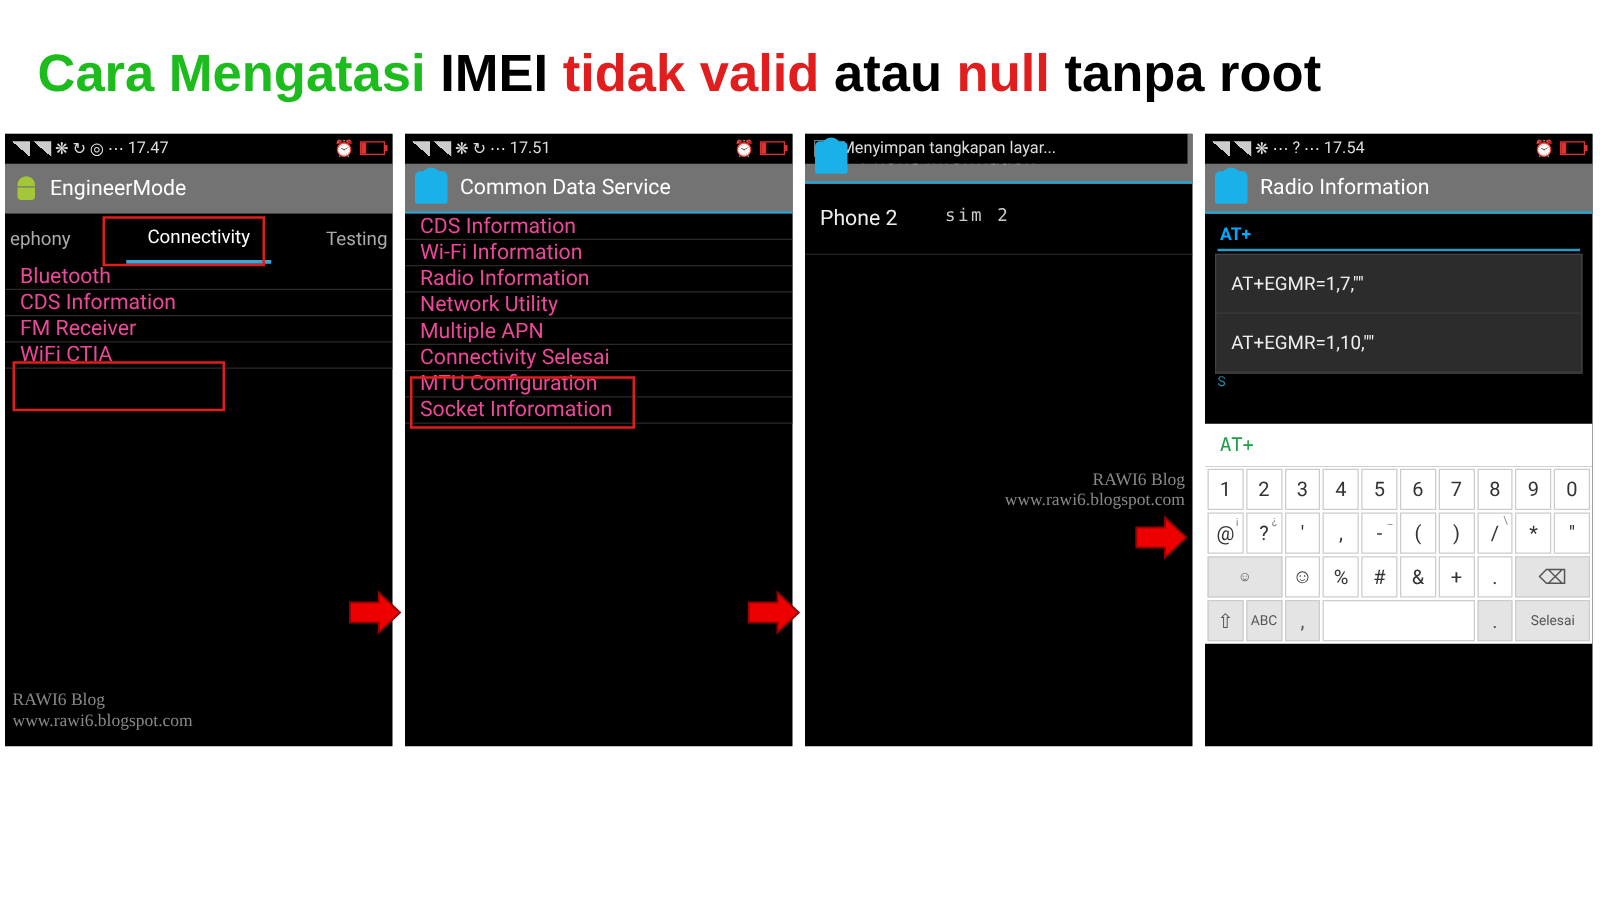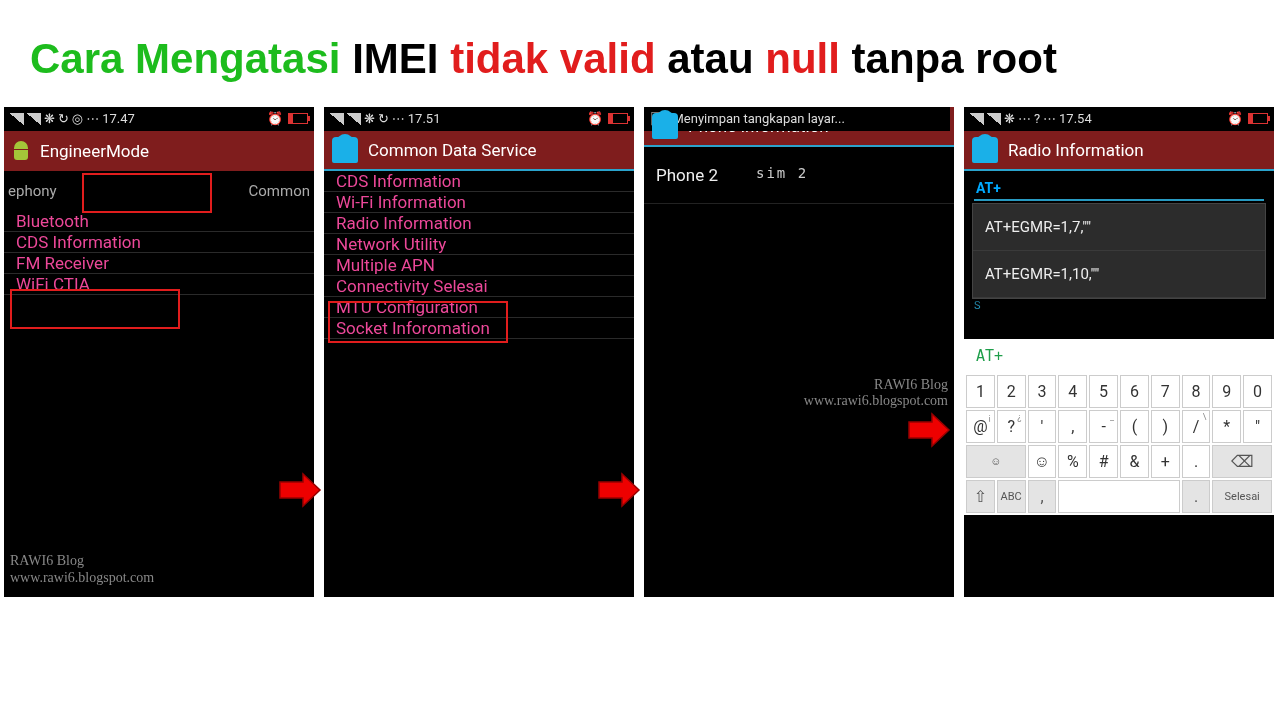--- a/index.html
+++ b/index.html
@@ -12,21 +12,21 @@
   .phone { background: #000; width: 310px; height: 490px; color: #fff; position: relative; overflow: hidden; font-family: Roboto, Arial, sans-serif; }
   .phone.p4 { width: 310px; }
   .statusbar { height: 24px; background: #000; display: flex; align-items: center; justify-content: space-between; padding: 0 6px; font-size: 13px; color: #ddd; }
   .sb-left { display: flex; align-items: center; gap: 3px; }
   .sb-right { display: flex; align-items: center; gap: 4px; }
   .sig-icon { display: inline-block; width: 14px; height: 12px; background: linear-gradient(to top right, transparent 48%, #ccc 48%); }
   .alarm-icon { font-size: 13px; }
   .batt { width: 20px; height: 11px; border: 1px solid #d33; position: relative; }
   .batt::after { content: ''; position: absolute; right: -3px; top: 2px; width: 2px; height: 5px; background: #d33; }
   .batt-fill { position: absolute; left: 0; top: 0; bottom: 0; width: 20%; background: #d33; }
-  .app-header { height: 40px; display: flex; align-items: center; gap: 10px; padding: 0 8px; font-size: 17px; background: #7f1d1d; }
+  .app-header { height: 40px; display: flex; align-items: center; gap: 10px; padding: 0 8px; font-size: 17px; background: #737373; }
   .android-icon { width: 26px; height: 26px; background: #1ab0e8; border-radius: 4px 4px 2px 2px; position: relative; }
   .android-icon::before { content: ''; position: absolute; top: -3px; left: 5px; width: 16px; height: 8px; background: #1ab0e8; border-radius: 8px 8px 0 0; }
   .android-bug { width: 18px; height: 20px; position: relative; }
   .android-bug .head { position: absolute; top: 0; left: 2px; width: 14px; height: 8px; background: #a4c639; border-radius: 7px 7px 0 0; }
   .android-bug .body { position: absolute; top: 9px; left: 2px; width: 14px; height: 10px; background: #a4c639; border-radius: 0 0 3px 3px; }
   .tabs { display: flex; height: 40px; background: #000; font-size: 15px; }
   .tab { flex: 1; display: flex; align-items: center; justify-content: center; color: #aaa; }
   .tab.active { color: #fff; border-bottom: 3px solid #3da6d4; }
   .menu-list { background: #000; }
   .menu-item { padding: 0 12px; font-size: 17px; border-bottom: 1px solid #2a2a2a; color: #ec4899; }
@@ -83,21 +83,22 @@
     </div>
     <div class="app-header">
       <span class="android-bug">
           <span class="head"></span>
           <span class="body"></span>
         </span>
       <span>EngineerMode</span>
     </div>
     <div class="tabs">
       <div class="tab" style="flex:0.8;justify-content:flex-start;padding-left:4px">ephony</div>
-      <div class="tab" style="flex:0.8;justify-content:flex-end;padding-right:4px">Common</div>
+      <div class="tab active">Connectivity</div>
+      <div class="tab" style="flex:0.8;justify-content:flex-end;padding-right:4px">Testing</div>
     </div>
     <div class="menu-list">
       <div class="menu-item">Bluetooth</div>
       <div class="menu-item">CDS Information</div>
       <div class="menu-item">FM Receiver</div>
       <div class="menu-item">WiFi CTIA</div>
     </div>
     <div class="red-box" style="left:78px;top:66px;width:130px;height:40px"></div>
     <div class="red-box" style="left:6px;top:182px;width:170px;height:40px"></div>
     <div class="watermark" style="left:6px;bottom:10px">

